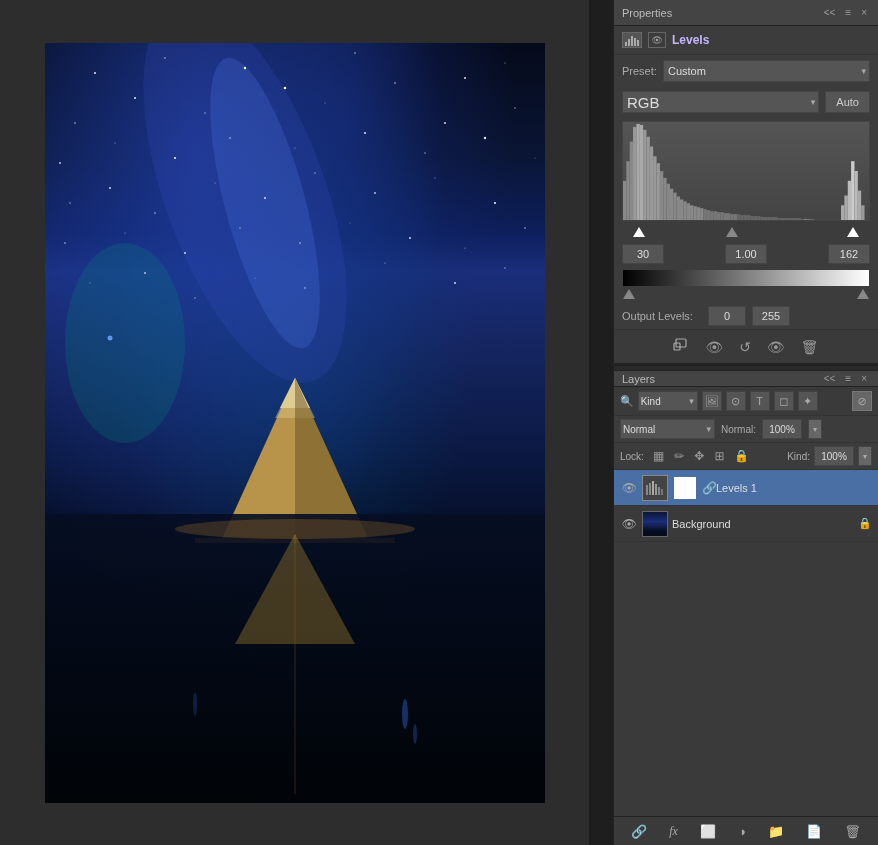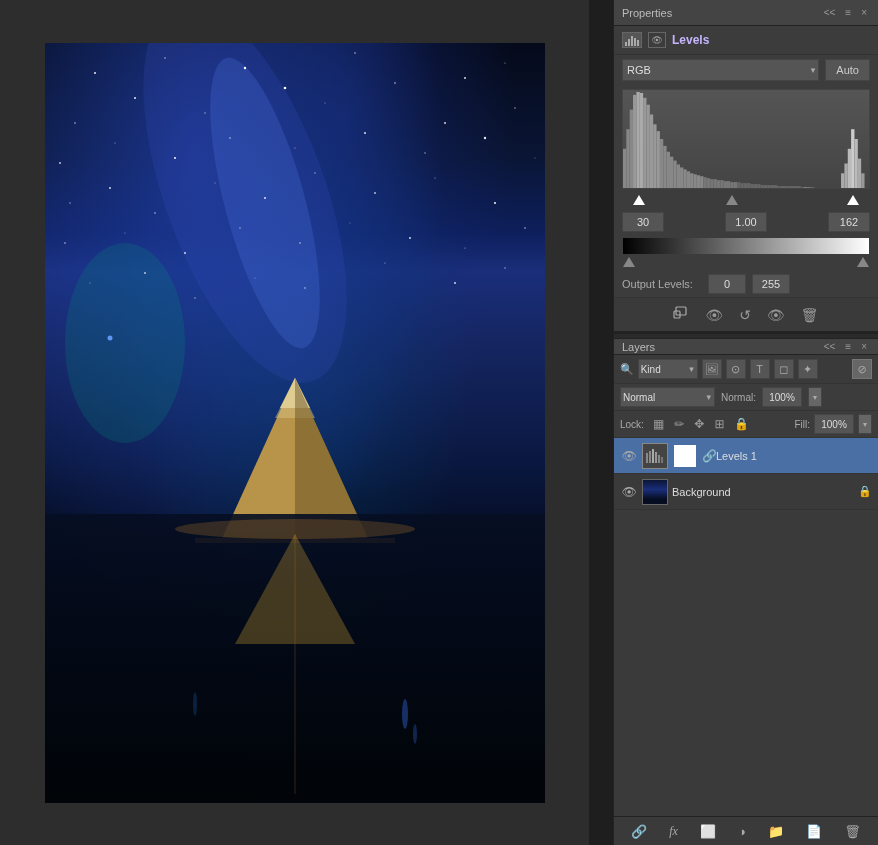--- a/index.html
+++ b/index.html
@@ -209,21 +209,21 @@
       padding: 4px 8px;
       gap: 6px;
     }
 
     .channel-select {
       flex: 1;
       height: 22px;
       background: #555;
       border: 1px solid #444;
       color: #ddd;
-      font-size: 11px;
+      font-size: 15px;
       padding: 0 4px;
       cursor: pointer;
       appearance: none;
     }
 
     .auto-btn {
       background: #555;
       border: 1px solid #444;
       color: #ccc;
       font-size: 11px;
@@ -708,20 +708,32 @@
             <rect x="4" y="5" width="2" height="7" fill="#aaa"></rect>
             <rect x="7" y="2" width="2" height="10" fill="#aaa"></rect>
             <rect x="10" y="4" width="2" height="8" fill="#aaa"></rect>
             <rect x="13" y="6" width="2" height="6" fill="#aaa"></rect>
           </svg>
         </div>
         <button class="eye-toggle">👁</button>
         <span class="levels-label">Levels</span>
       </div>
 
+      <div class="preset-row">
+        <span class="preset-label">Preset:</span>
+        <div class="select-wrapper" style="flex:1;">
+          <select class="preset-select" style="width:100%;">
+            <option>Custom</option>
+            <option>Default</option>
+            <option>Darker</option>
+            <option>Increase Contrast</option>
+            <option>Lighter</option>
+          </select>
+        </div>
+      </div>
 
       <div class="channel-row">
         <div class="select-wrapper" style="flex:1;">
           <select class="channel-select" style="width:100%;">
             <option>RGB</option>
             <option>Red</option>
             <option>Green</option>
             <option>Blue</option>
           </select>
         </div>
@@ -902,21 +914,21 @@
         <button class="opacity-arrow">▾</button>
       </div>
 
       <div class="lock-row">
         <span class="lock-label">Lock:</span>
         <button class="lock-icon-btn" title="Lock transparent pixels">▦</button>
         <button class="lock-icon-btn" title="Lock image pixels">✏</button>
         <button class="lock-icon-btn" title="Lock position">✥</button>
         <button class="lock-icon-btn" title="Lock artboard">⊞</button>
         <button class="lock-icon-btn" title="Lock all">🔒</button>
-        <span class="fill-label">Fill:</span>
+        <span class="fill-label">Kind:</span>
         <input type="text" class="fill-input" value="100%" style="">
         <button class="opacity-arrow">▾</button>
       </div>
 
       <div class="layers-list">
 
         <div class="layer-item active">
           <div class="layer-visibility">👁</div>
 
           <div style="width:26px;height:26px;border:1px solid #888;background:#444;display:flex;align-items:center;justify-content:center;flex-shrink:0;">

